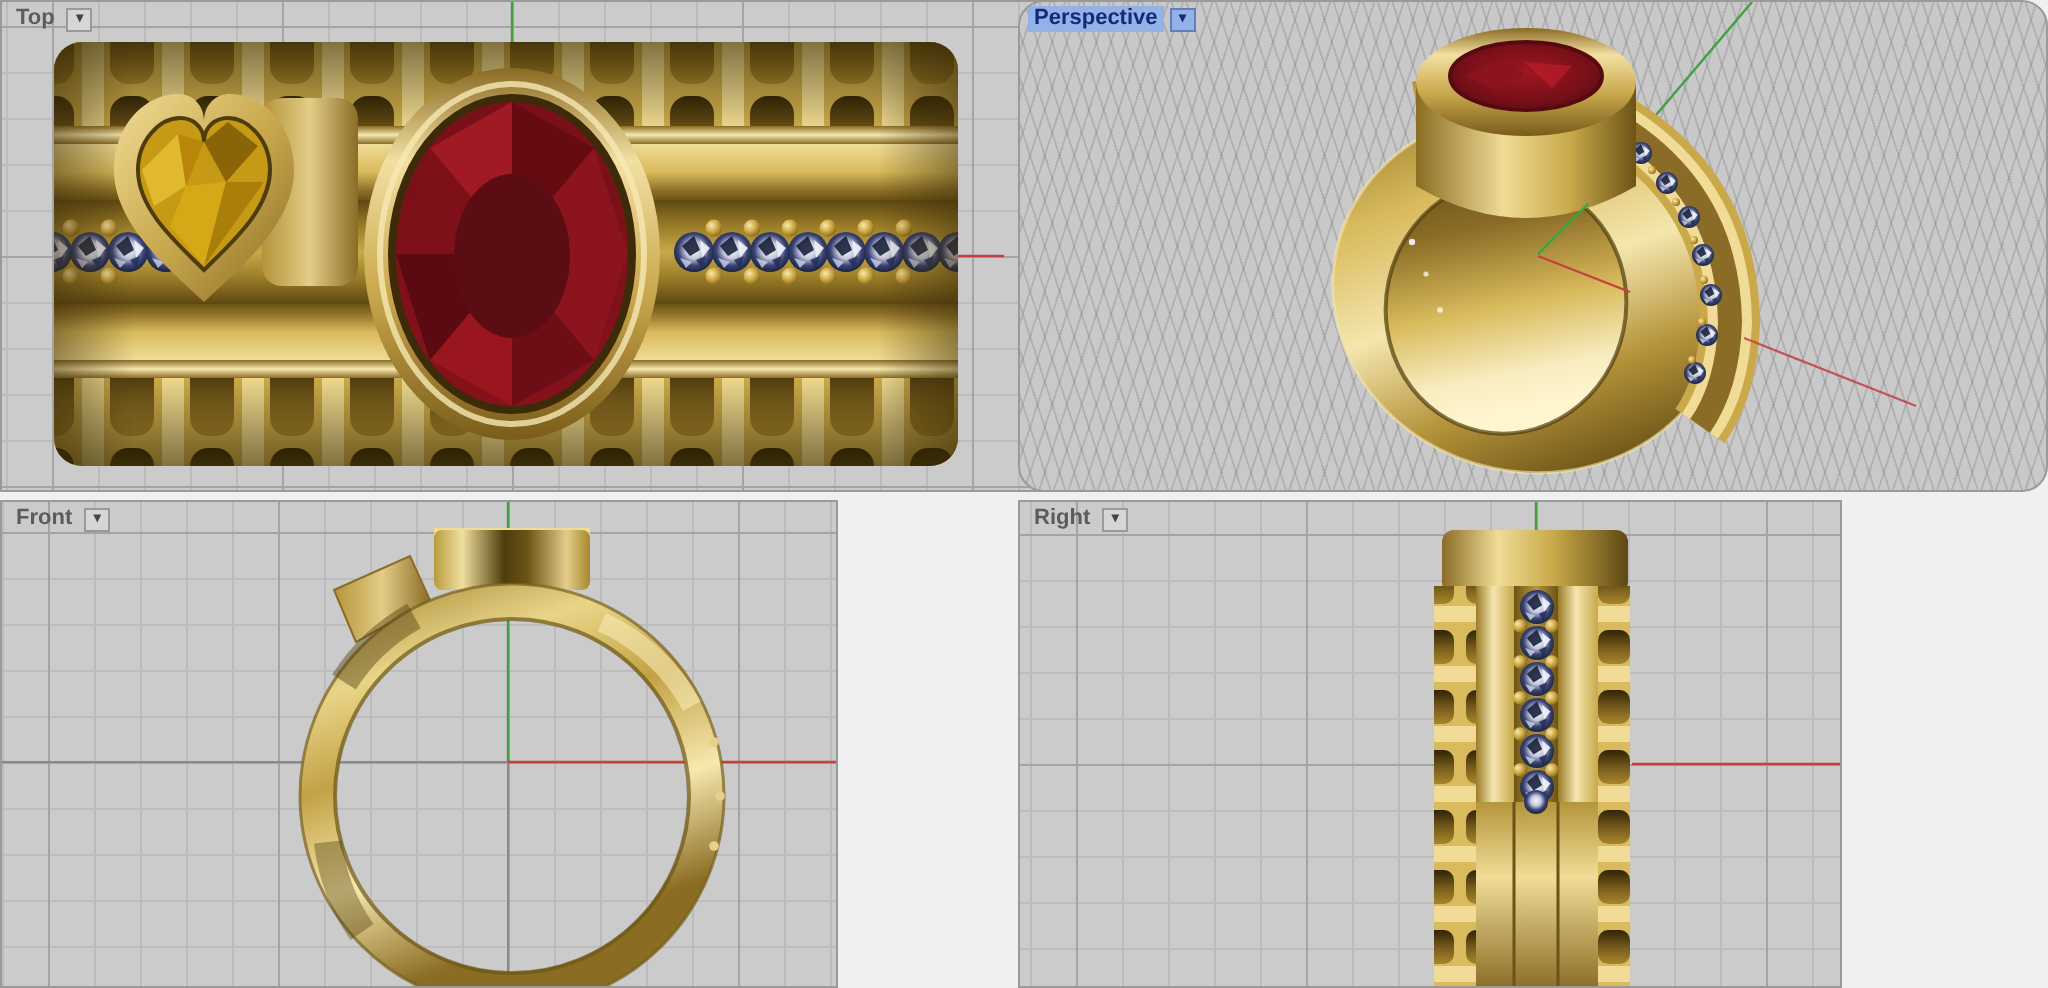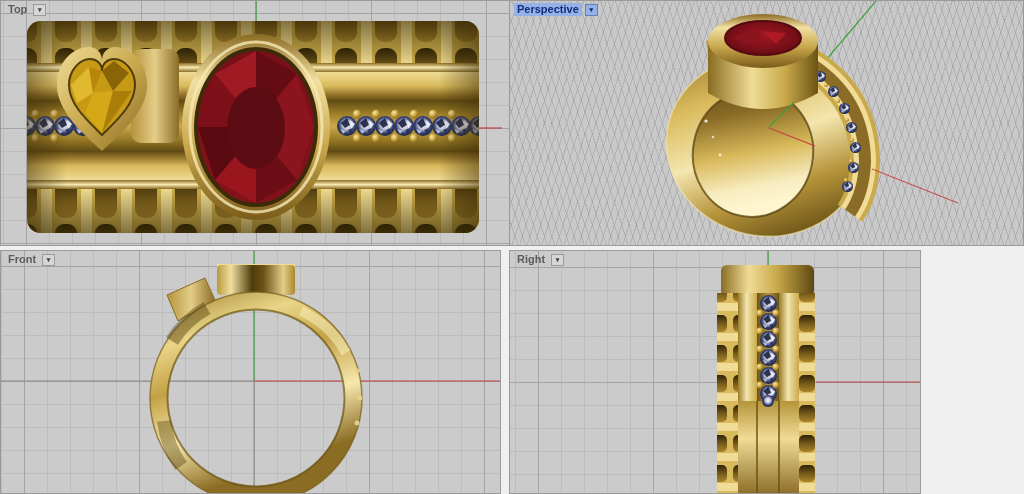--- a/index.html
+++ b/index.html
@@ -18,22 +18,22 @@
       linear-gradient(90deg,#a4a4a4 1px, transparent 1px),
       linear-gradient(#bcbcbc 1px, transparent 1px),
       linear-gradient(90deg,#bcbcbc 1px, transparent 1px);
     background-size:115px 115px,115px 115px,23px 23px,23px 23px;
     background-position:0 12px,25px 0,0 12px,2px 0;}
   .vp-persp {left:509px;top:0;   width:515px;height:246px;
     background-color:#c9c9c9;
     background-image:
       repeating-linear-gradient(108deg, rgba(125,125,130,.30) 0 1px, transparent 1px 7px),
       repeating-linear-gradient(72deg,  rgba(125,125,130,.30) 0 1px, transparent 1px 7px),
-      linear-gradient(rgba(200,200,202,.45), rgba(198,198,200,0) 60%);}
-  .vp-front {left:0;   top:250px;width:501px;height:244px;
+      linear-gradient(rgba(200,200,202,.45), rgba(198,198,200,0) 60%); border-radius: 13px;}
+  .vp-front {left:0;   top:250px;width:419px;height:244px;
     background-image:
       linear-gradient(#a4a4a4 1px, transparent 1px),
       linear-gradient(90deg,#a4a4a4 1px, transparent 1px),
       linear-gradient(#bcbcbc 1px, transparent 1px),
       linear-gradient(90deg,#bcbcbc 1px, transparent 1px);
     background-size:115px 115px,115px 115px,23px 23px,23px 23px;
     background-position:0 15px,23px 0,0 15px,0 0;}
   .vp-right {left:509px;top:250px;width:412px;height:244px;
     background-image:
       linear-gradient(#a4a4a4 1px, transparent 1px),

